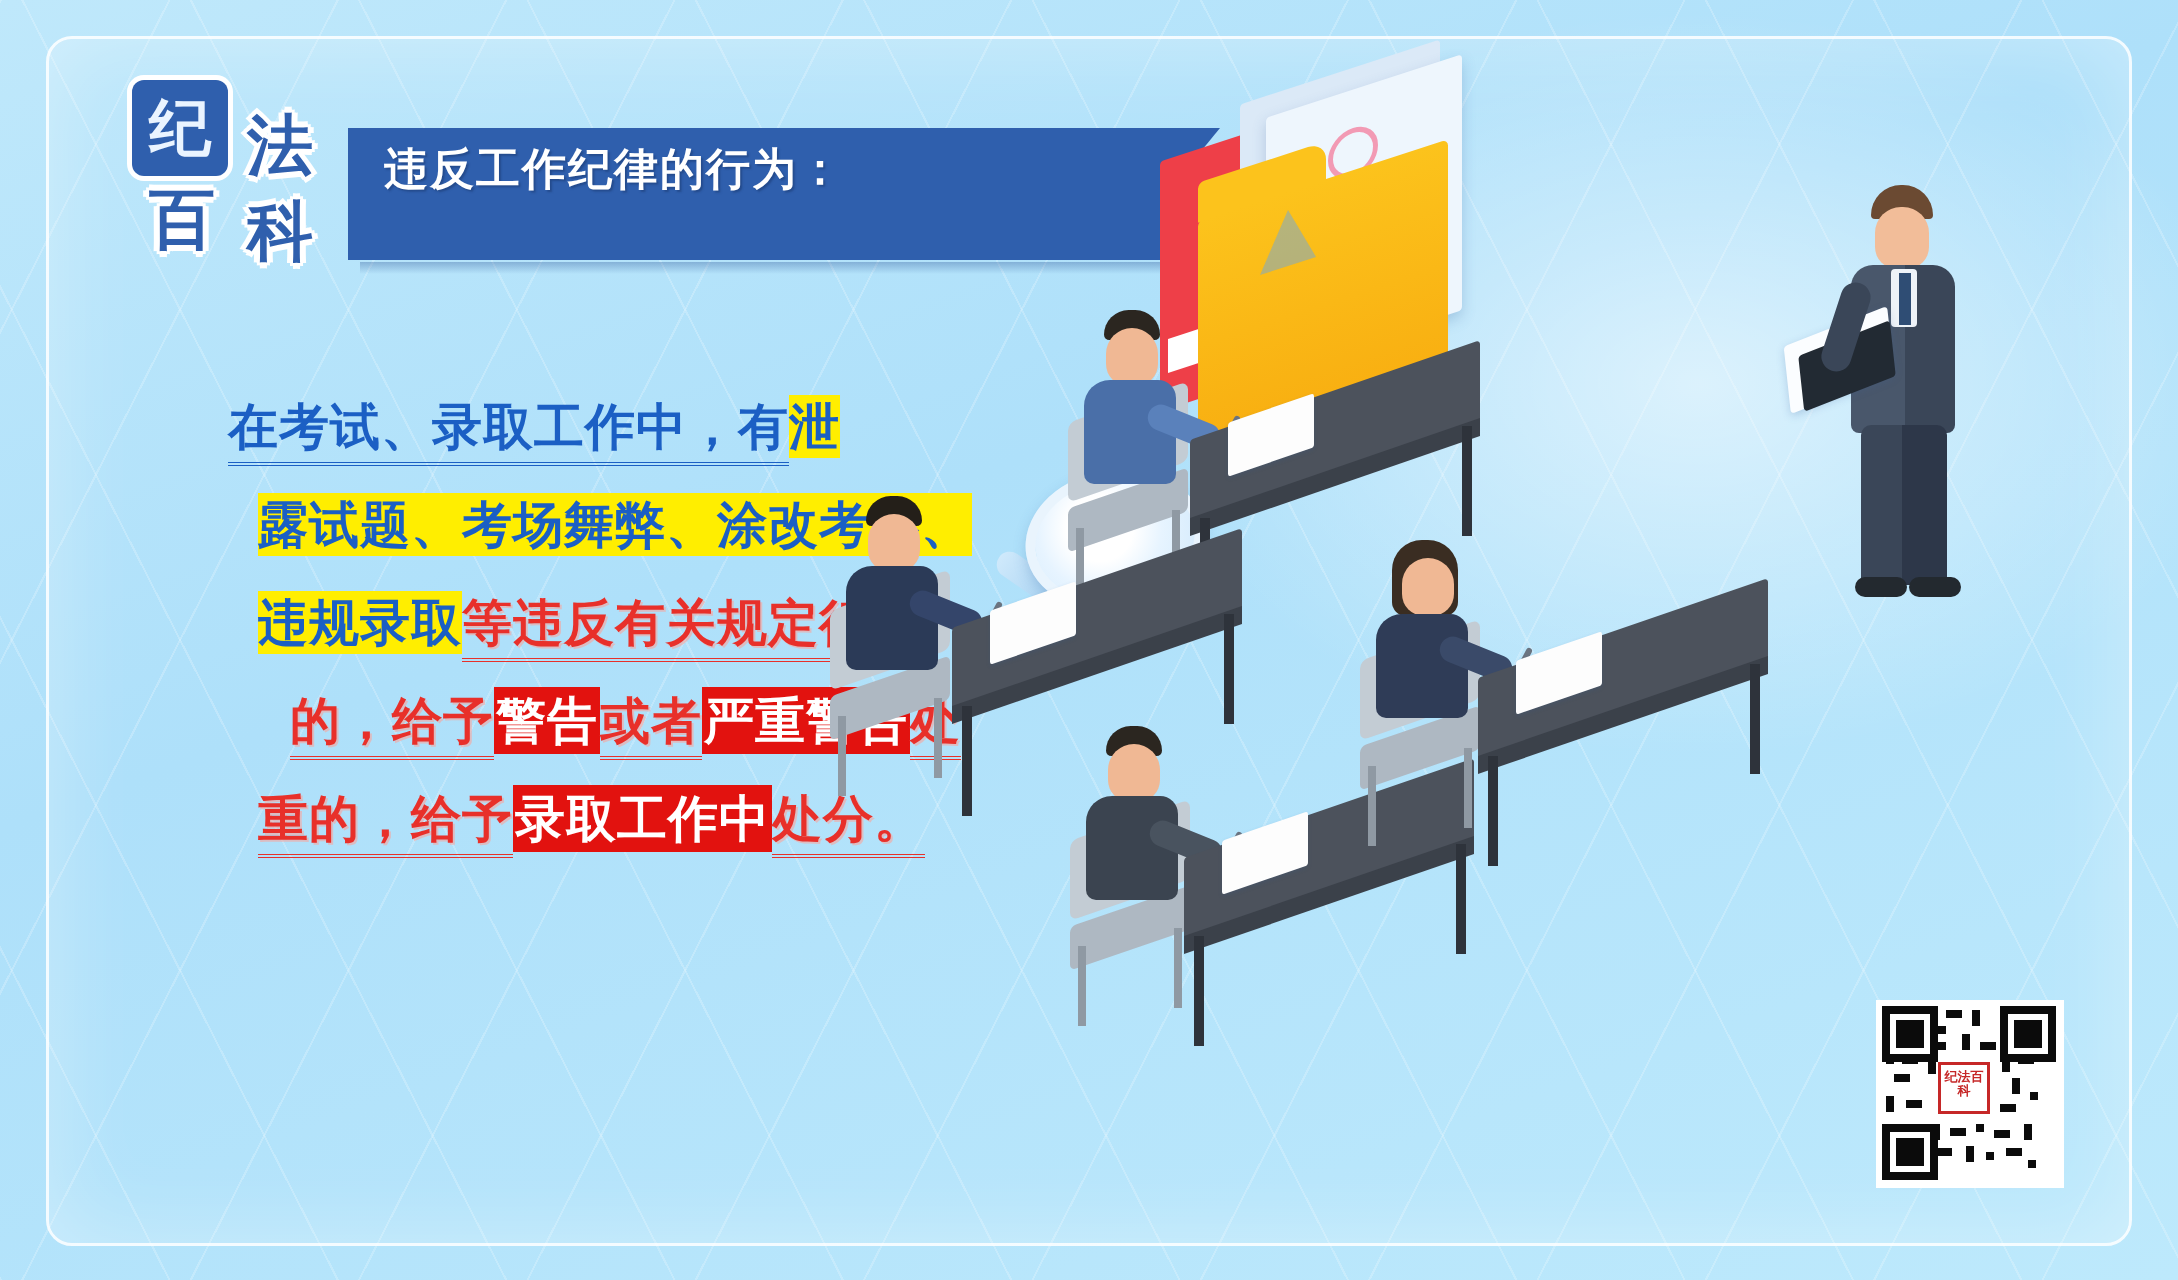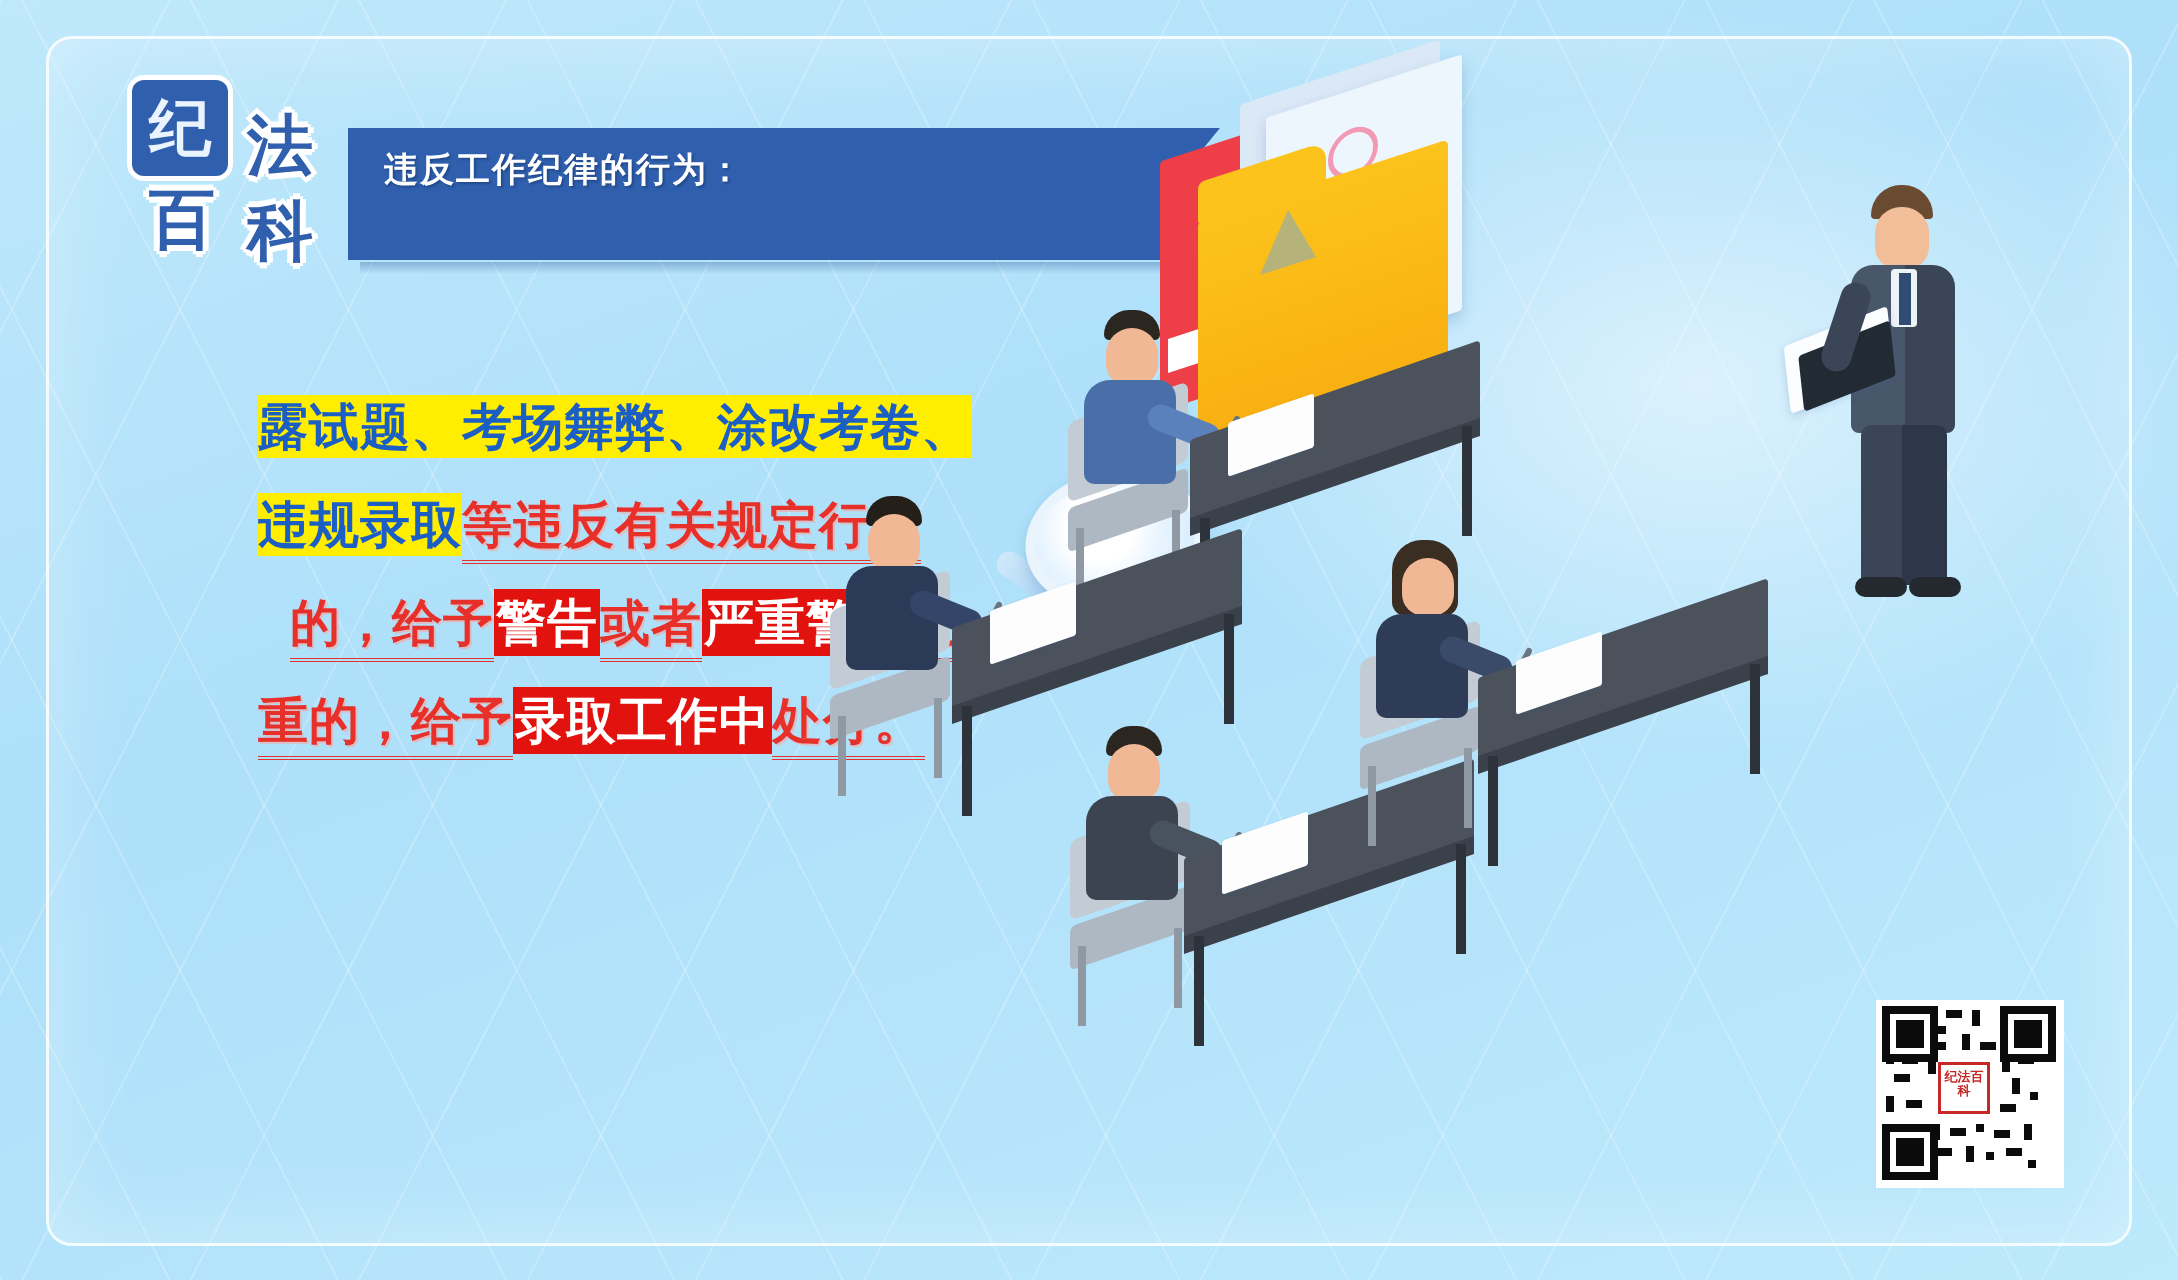--- a/index.html
+++ b/index.html
@@ -59,21 +59,21 @@
     border-top:66px solid #2f5fad; border-bottom:66px solid #2f5fad;
     border-right:54px solid transparent;
   }
   .banner-shadow {
     position:absolute; left:360px; top:262px; width:812px; height:12px;
     background:linear-gradient(180deg, rgba(41,83,150,.35), rgba(41,83,150,0));
   }
   .banner-text {
     position:relative; z-index:2; padding:14px 0 0 36px;
     color:#ffffff; font-family:"DejaVu Serif", serif; font-weight:700;
-    font-size:34px; line-height:54px; letter-spacing:2px;
+    font-size:44px; line-height:54px; letter-spacing:2px;
     text-shadow:2px 2px 2px rgba(25,55,110,.5);
   }
 
   
   .body-text {
     position:absolute; left:228px; top:378px; width:690px;
     font-family:"DejaVu Serif", serif; font-weight:700;
     font-size:50px; line-height:98px; letter-spacing:1px;
   }
   .ln { white-space:nowrap; }
@@ -187,20 +187,23 @@
     <div class="cell c3">百</div>
     <div class="cell c4">科</div>
   </div>
 
   <div class="banner-shadow"></div>
   <div class="banner">
     <div class="banner-text">违反工作纪律的行为：</div>
   </div>
 
   <div class="body-text">
+    <div class="ln">
+      <span class="l-blue ul-blue">在考试、录取工作中，有</span><span class="hl-y">泄</span>
+    </div>
     <div class="ln indent2">
       <span class="hl-y">露试题、考场舞弊、涂改考卷、</span>
     </div>
     <div class="ln indent2">
       <span class="hl-y">违规录取</span><span class="l-red ul-red">等违反有关规定行为</span>
     </div>
     <div class="ln indent3">
       <span class="l-red ul-red">的，给予</span><span class="hl-r">警告</span><span class="l-red ul-red">或者</span><span class="hl-r">严重警告</span><span class="l-red ul-red">处</span>
     </div>
     <div class="ln indent2">

